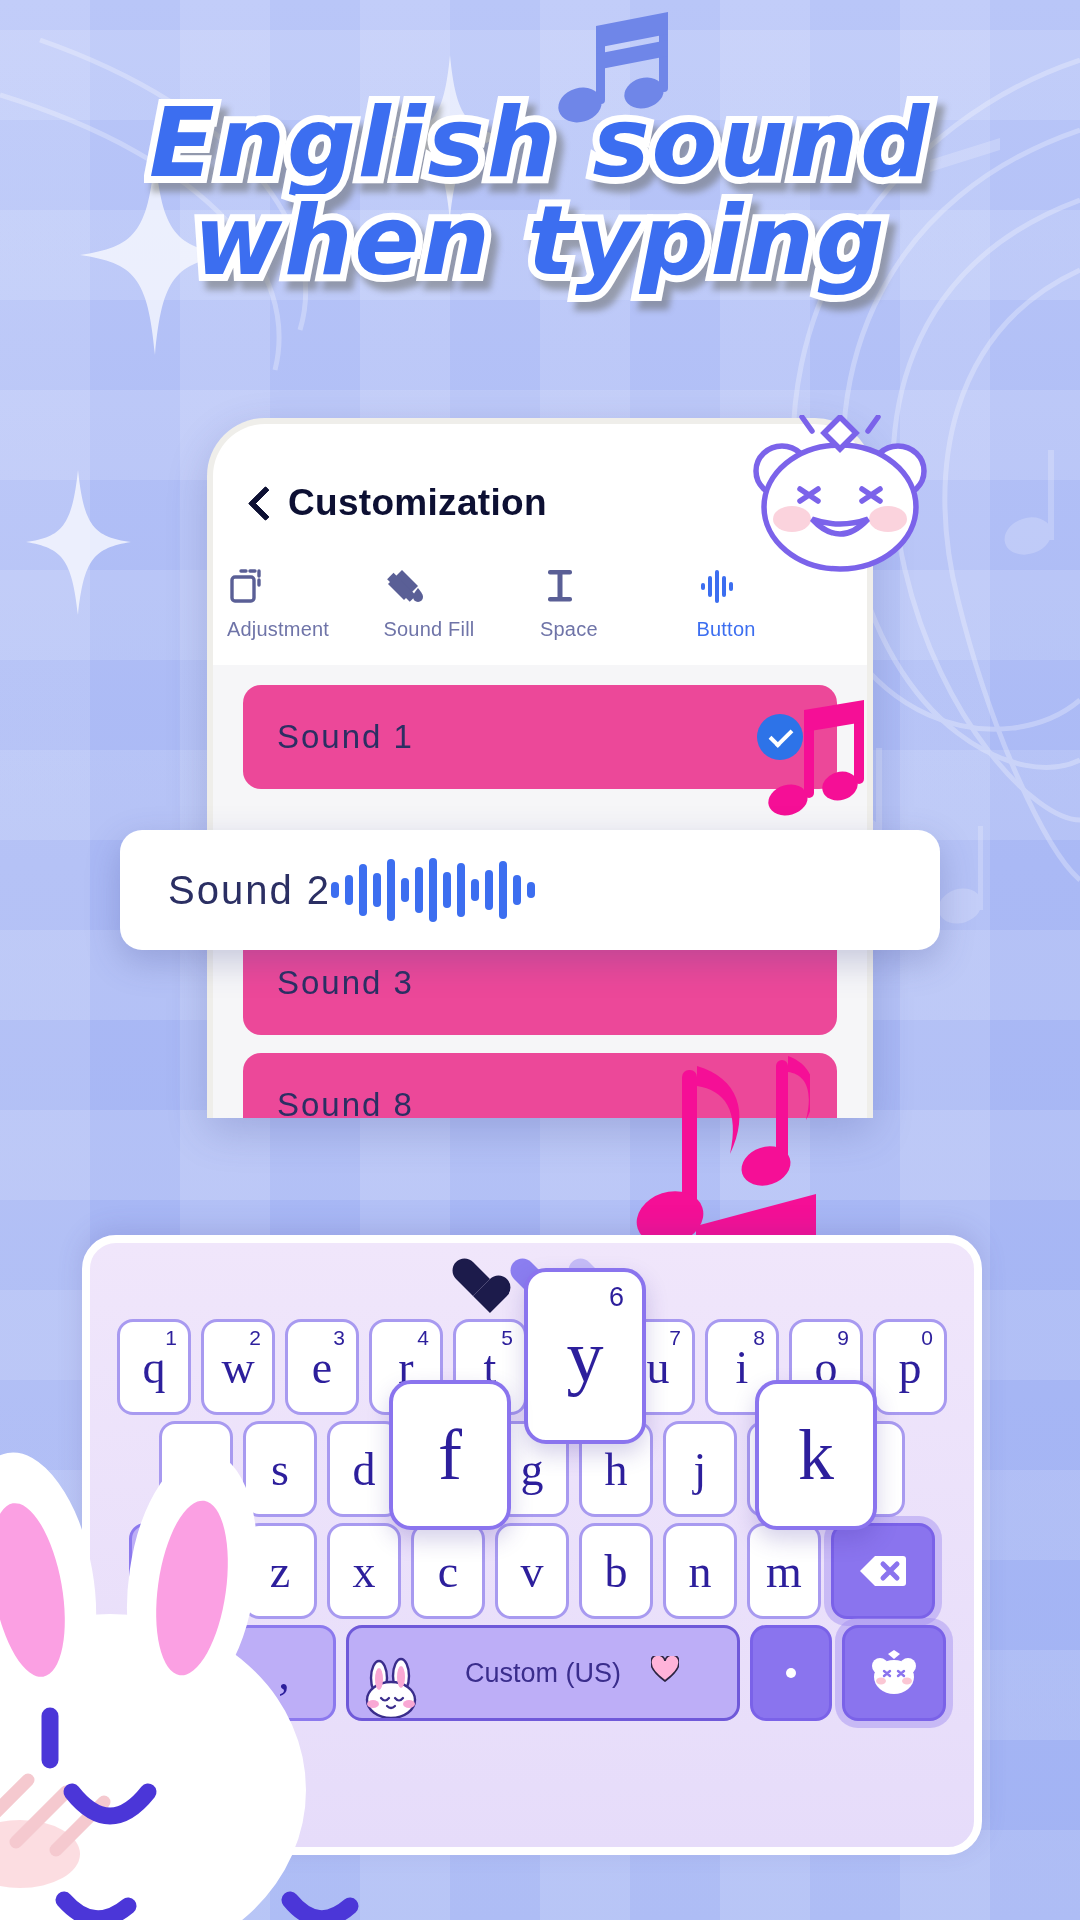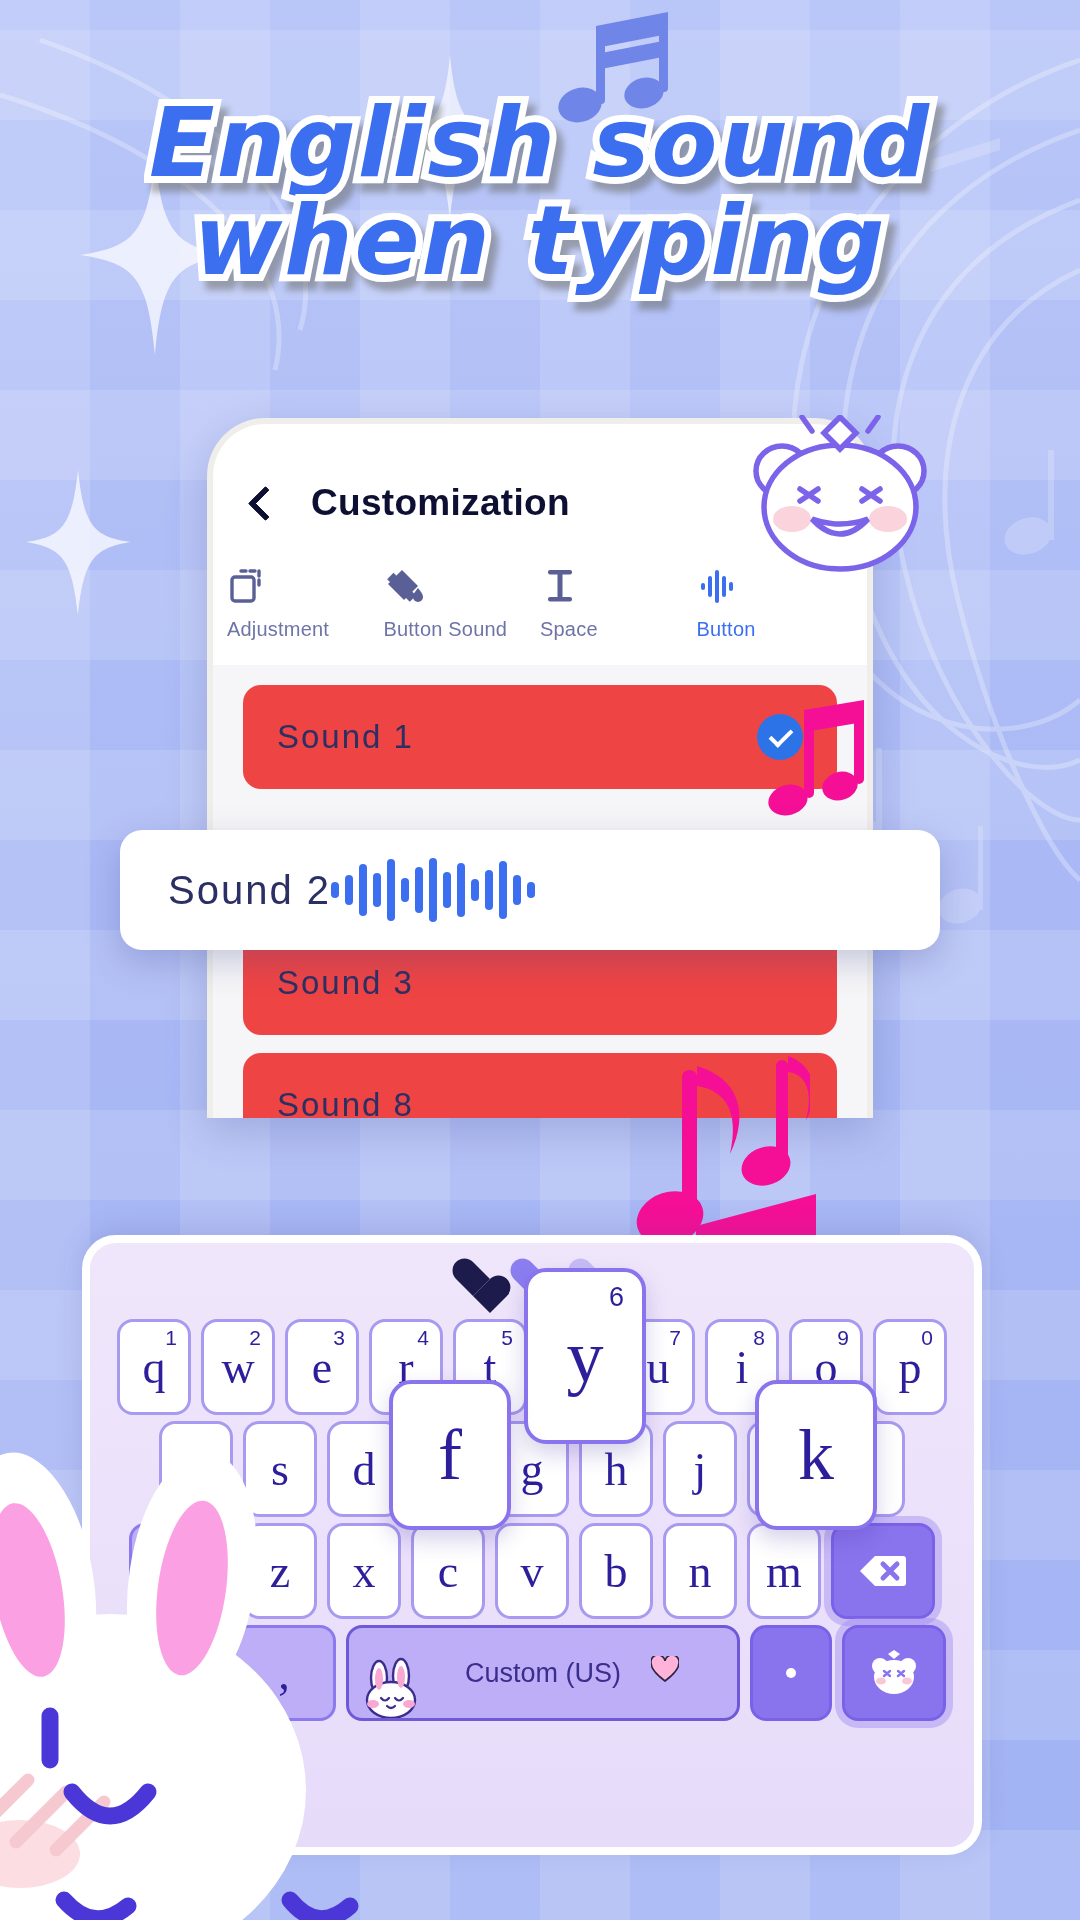--- a/index.html
+++ b/index.html
@@ -33,34 +33,34 @@
   }
   .headline span { display:block; }
 
   
   .phone { position:absolute; z-index:10; left:207px; top:418px; width:666px; height:700px;
     background:#ffffff; border-radius:58px 58px 0 0;
     border:6px solid #efeeea; border-bottom:none;
     box-shadow: 0 14px 40px rgba(60,70,140,.22);
     overflow:hidden;
   }
-  .nav { display:flex; align-items:center; gap:36px; padding:58px 0 0 28px; }
+  .nav { display:flex; align-items:center; gap:13px; padding:58px 0 0 28px; }
   .nav-back { width:34px; height:34px; position:relative; }
   .nav-back::before{ content:""; position:absolute; left:12px; top:5px; width:19px; height:19px;
       border-left:6px solid #0d1033; border-bottom:6px solid #0d1033; transform:rotate(45deg); border-radius:2px;}
   .nav-title { font-size:37px; font-weight:600; color:#0d1033; letter-spacing:.3px; }
 
   .tabs { display:flex; margin-top:40px; padding:0 14px; }
   .tab { flex:1; display:flex; flex-direction:column; align-items:flex-start; gap:12px; }
   .tab-ico { height:42px; display:flex; align-items:flex-end; justify-content:center; }
   .tab-lb { font-size:20px; color:#6f74a8; letter-spacing:.2px; }
   .tab.active .tab-lb { color:#3c6ef0; }
 
   .list-wrap { margin-top:24px; background:#f6f6f8; padding:20px 30px 0; height:100%; }
-  .srow { background:#ef4444; border-radius:18px; height:104px; margin-bottom:18px;
+  .srow { background:#ec4899; border-radius:18px; height:104px; margin-bottom:18px;
           display:flex; align-items:center; justify-content:space-between; padding:0 34px; }
   .srow-lb { font-size:33px; color:#2b2f63; letter-spacing:2px; }
   .check { width:46px; height:46px; border-radius:50%; background:#2d73e8; position:relative; }
   .check::after{ content:""; position:absolute; left:13px; top:15px; width:18px; height:9px;
      border-left:4.5px solid #fff; border-bottom:4.5px solid #fff; transform:rotate(-45deg); }
 
   
   .float-card { position:absolute; z-index:14; left:120px; top:830px; width:820px; height:120px;
       background:#fff; border-radius:22px; display:flex; align-items:center;
       justify-content:flex-start; padding:0 48px;
@@ -191,21 +191,21 @@
     </div>
 
     <div class="tab">
       <div class="tab-ico">
         <svg width="40" height="40" viewBox="0 0 40 40">
           <path d="M18 4 L34 20 L20 34 L4 18 Z" fill="#5a5f96"></path>
           <rect x="2" y="17" width="32" height="9" fill="#5a5f96" transform="rotate(45 18 21)"></rect>
           <path d="M34 22 c4 5 5 7 5 9 a5 5 0 0 1 -10 0 c0 -2 1 -4 5 -9z" fill="#5a5f96"></path>
         </svg>
       </div>
-      <div class="tab-lb">Button Sound</div>
+      <div class="tab-lb">Sound Fill</div>
     </div>
 
     <div class="tab">
       <div class="tab-ico">
         <svg width="40" height="40" viewBox="0 0 40 40">
           <rect x="8" y="4" width="24" height="4.5" rx="2" fill="#5a5f96"></rect>
           <rect x="8" y="31" width="24" height="4.5" rx="2" fill="#5a5f96"></rect>
           <rect x="17.5" y="8" width="5" height="23" fill="#5a5f96"></rect>
         </svg>
       </div>

